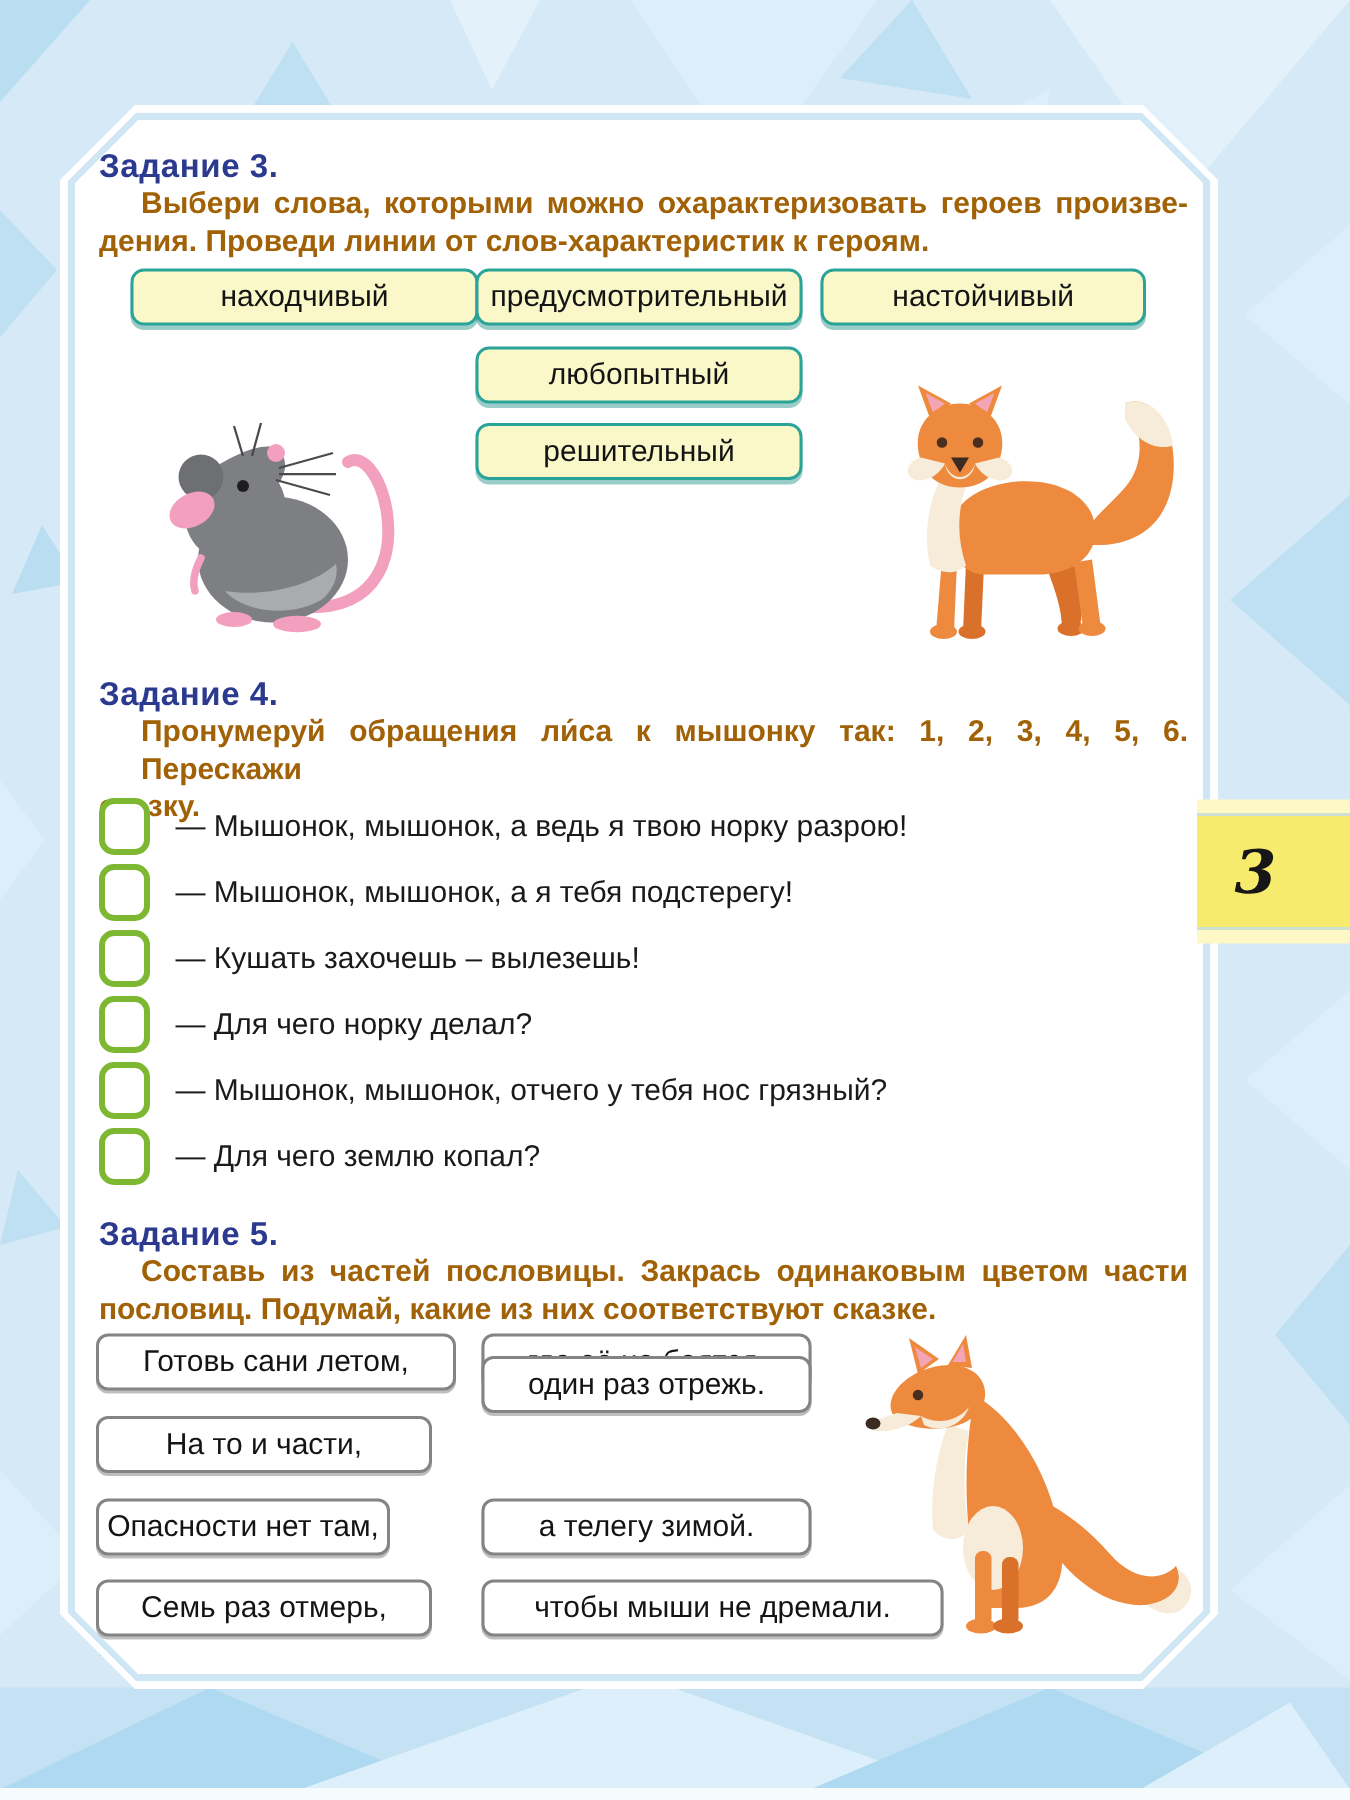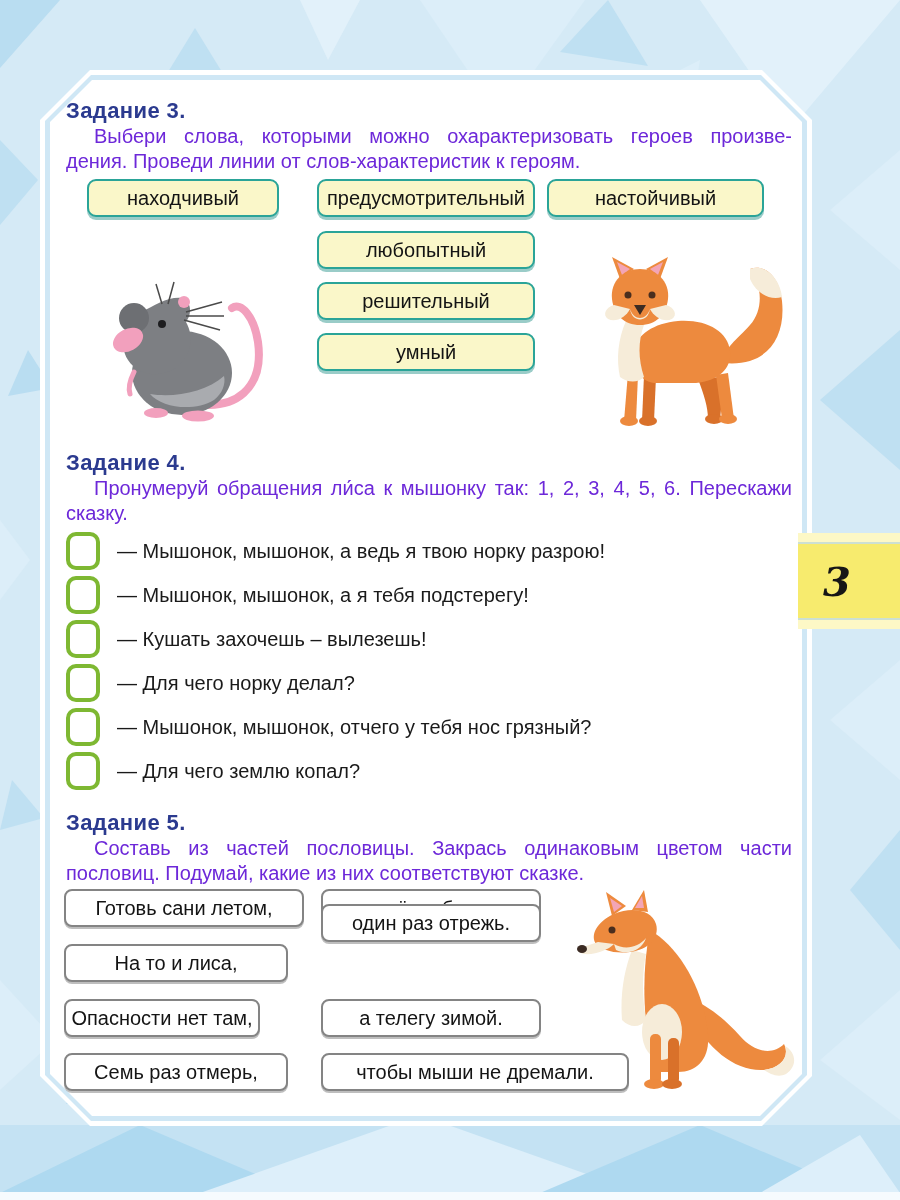--- a/index.html
+++ b/index.html
@@ -11,21 +11,21 @@
        calc(100% - 50px) 100%,50px 100%,0 calc(100% - 50px),0 50px);}
   .frame-outer{position:absolute;left:40px;top:70px;width:772px;height:1056px;background:#ffffff;z-index:1;}
   .frame-gap{position:absolute;left:5px;top:5px;right:5px;bottom:5px;background:#cfe7f5;
        clip-path:polygon(46px 0,calc(100% - 46px) 0,100% 46px,100% calc(100% - 46px),
        calc(100% - 46px) 100%,46px 100%,0 calc(100% - 46px),0 46px);}
   .card{position:absolute;left:10px;top:10px;right:10px;bottom:10px;background:#ffffff;
        clip-path:polygon(42px 0,calc(100% - 42px) 0,100% 42px,100% calc(100% - 42px),
        calc(100% - 42px) 100%,42px 100%,0 calc(100% - 42px),0 42px);}
   .abs{position:absolute;z-index:2;}
   .task-title{font-size:22px;font-weight:bold;color:#2b3a8f;letter-spacing:.4px;margin:0;}
-  .instr{font-size:20px;font-weight:normal;line-height:25px;color:#6d28d9;margin:0;}
+  .instr{font-size:20px;font-weight:bold;line-height:25px;color:#a16207;margin:0;}
   .line-j{display:block;text-align:justify;text-align-last:justify;}
   .line-l{display:block;}
   .ind{padding-left:28px;}
   .wordbox{position:absolute;z-index:2;height:38px;background:#faf7c9;border:2px solid #2aa498;
         border-radius:9px;box-shadow:0 3px 0 rgba(31,142,132,.45);box-sizing:border-box;
         display:flex;align-items:center;justify-content:center;font-size:20px;color:#141414;}
   .chkrow{position:absolute;z-index:2;left:66px;height:38px;display:flex;align-items:center;}
   .cb{width:34px;height:38px;border:4px solid #7eb832;border-radius:10px;background:#fff;
         box-sizing:border-box;flex:0 0 auto;}
   .chkrow span{margin-left:17px;font-size:20px;color:#1a1a1a;white-space:nowrap;}
@@ -78,37 +78,34 @@
     <div class="frame-gap"></div>
     <div class="card"></div>
   </div>
 
   <h2 class="abs task-title" style="left:66px;top:98px;">Задание 3.</h2>
   <p class="abs instr" style="left:66px;top:124px;width:726px;">
     <span class="line-j ind">Выбери слова, которыми можно охарактеризовать героев произве-</span>
     <span class="line-l">дения. Проведи линии от слов-характеристик к героям.</span>
   </p>
 
-  <div class="wordbox" style="left:87px;top:179px;width:192px;">
+  <div class="wordbox" style="left:87px;top:179px;width:232px;">
     <span>находчивый</span>
   </div>
   <div class="wordbox" style="left:317px;top:179px;width:218px;">
     <span>предусмотрительный</span>
   </div>
   <div class="wordbox" style="left:547px;top:179px;width:217px;">
     <span>настойчивый</span>
   </div>
   <div class="wordbox" style="left:317px;top:231px;width:218px;">
     <span>любопытный</span>
   </div>
   <div class="wordbox" style="left:317px;top:282px;width:218px;">
     <span>решительный</span>
-  </div>
-  <div class="wordbox" style="left:317px;top:333px;width:218px;">
-    <span>умный</span>
   </div>
 
   <svg class="abs" style="left:98px;top:276px;" width="180" height="150" viewBox="0 0 180 150">
     <path d="M88,126 C140,138 166,110 160,66 C156,40 143,26 134,32" fill="none" stroke="#f2a0bd" stroke-width="8" stroke-linecap="round"></path>
     <ellipse cx="84" cy="97" rx="50" ry="42" fill="#7d7f83"></ellipse>
     <path d="M52,118 C64,132 96,136 116,124 C124,118 128,108 126,100 C108,116 76,122 52,118 Z" fill="#a9abaf"></path>
     <path d="M84,22 C94,26 94,38 88,46 C96,60 94,78 80,90 C64,103 40,100 30,84 C20,68 26,46 44,36 C56,29 72,20 84,22 Z" fill="#7d7f83"></path>
     <circle cx="36" cy="42" r="15" fill="#6d6f73"></circle>
     <ellipse cx="30" cy="64" rx="16" ry="11" fill="#f2a0bd" transform="rotate(-28 30 64)"></ellipse>
     <circle cx="86" cy="26" r="6" fill="#f2a0bd"></circle>
@@ -185,21 +182,21 @@
   <h2 class="abs task-title" style="left:66px;top:810px;">Задание 5.</h2>
   <p class="abs instr" style="left:66px;top:836px;width:726px;">
     <span class="line-j ind">Составь из частей пословицы. Закрась одинаковым цветом части</span>
     <span class="line-l">пословиц. Подумай, какие из них соответствуют сказке.</span>
   </p>
 
   <div class="proverbbox" style="left:64px;top:889px;width:240px;">
     <span>Готовь сани летом,</span>
   </div>
   <div class="proverbbox" style="left:64px;top:944px;width:224px;">
-    <span>На то и лиса,</span>
+    <span>На то и части,</span>
   </div>
   <div class="proverbbox" style="left:64px;top:999px;width:196px;">
     <span>Опасности нет там,</span>
   </div>
   <div class="proverbbox" style="left:64px;top:1053px;width:224px;">
     <span>Семь раз отмерь,</span>
   </div>
   <div class="proverbbox" style="left:321px;top:889px;width:220px;">
     <span>где её не боятся.</span>
   </div>

